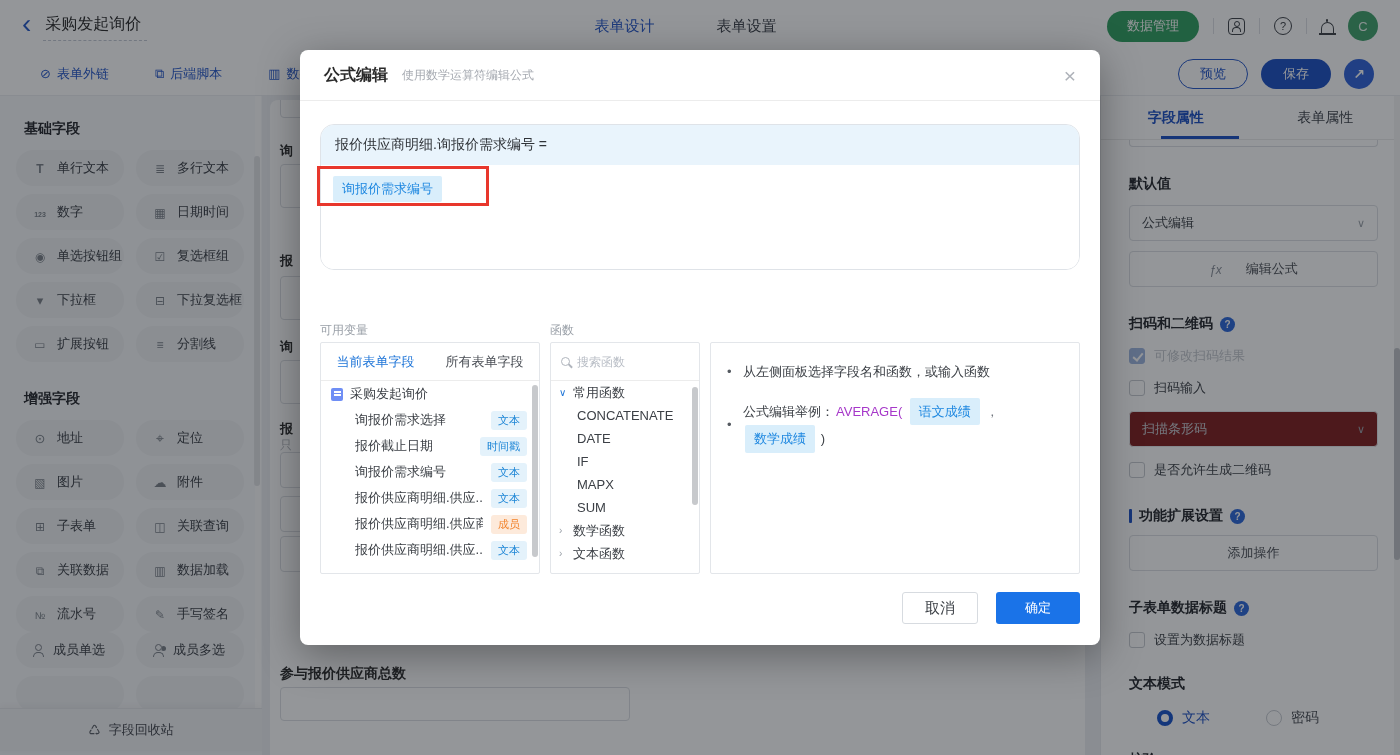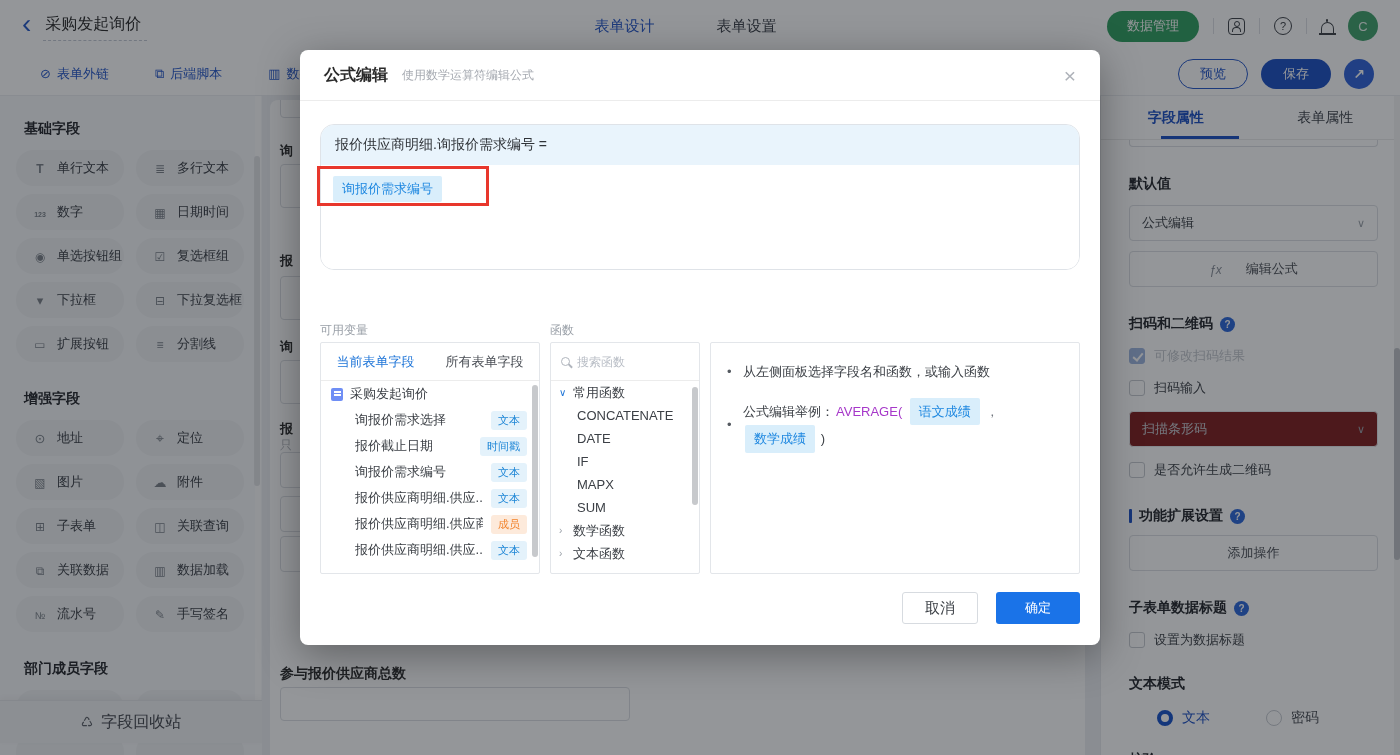--- a/index.html
+++ b/index.html
@@ -65,21 +65,21 @@
   .ic-subf::before{content:"⊞";font-size:12px}
   .ic-lookup::before{content:"◫";font-size:12px}
   .ic-linkd::before{content:"⧉";font-size:12px}
   .ic-dload::before{content:"▥";font-size:12px}
   .ic-serial::before{content:"№";font-size:10px}
   .ic-sign::before{content:"✎";font-size:12px}
   .person{position:relative;width:14px;height:13px;display:inline-block;flex:none}
   .person::before{content:"";position:absolute;top:0;left:4px;width:5px;height:5px;border:1.3px solid #7a8088;border-radius:50%}
   .person::after{content:"";position:absolute;bottom:0;left:1.5px;width:9px;height:4px;border:1.3px solid #7a8088;border-bottom:none;border-radius:5px 5px 0 0}
   .person.multi::before{box-shadow:5px 1px 0 -1px #7a8088}
-  .recycle{position:absolute;left:0;right:0;bottom:12px;height:43px;background:#f1f2f4;border-top:1px solid #e4e6e9;display:flex;align-items:center;justify-content:center;gap:8px;font-size:16px;color:#43474e;cursor:pointer;box-shadow:0 -2px 6px rgba(0,0,0,.04)}
+  .recycle{position:absolute;left:0;right:0;bottom:4px;height:43px;background:#f1f2f4;border-top:1px solid #e4e6e9;display:flex;align-items:center;justify-content:center;gap:8px;font-size:13px;color:#43474e;cursor:pointer;box-shadow:0 -2px 6px rgba(0,0,0,.04)}
   .ric::before{content:"♺";font-size:14px;color:#5a5f66}
 
   
   .canvas{position:absolute;top:96px;left:262px;right:300px;bottom:0;background:#edeff2;z-index:1}
   .canvas-card{position:absolute;left:8px;top:4px;right:15px;bottom:0;background:#fff;border-radius:8px 8px 0 0;overflow:hidden}
   .cfield{position:absolute;left:10px;font-size:13px;color:#2b2b2b;font-weight:bold;white-space:nowrap}
   .cinput{position:absolute;left:10px;width:560px;background:#fff;border:1px solid #dcdfe3;border-radius:4px}
   .csub{position:absolute;left:10px;font-size:12px;color:#b3b6bb;white-space:nowrap}
 
   
@@ -289,21 +289,20 @@
     <div class="fpill">
         <span class="fi ic-serial"></span>
         <span>流水号</span>
       </div>
     <div class="fpill">
         <span class="fi ic-sign"></span>
         <span>手写签名</span>
       </div>
   </div>
 
-  <div class="sb-head next">部门成员字段</div>
   <div class="fgrid">
     <div class="fpill">
         <span class="person"></span>
         <span>成员单选</span>
       </div>
     <div class="fpill">
         <span class="person multi"></span>
         <span>成员多选</span>
       </div>
     <div class="fpill"></div>

